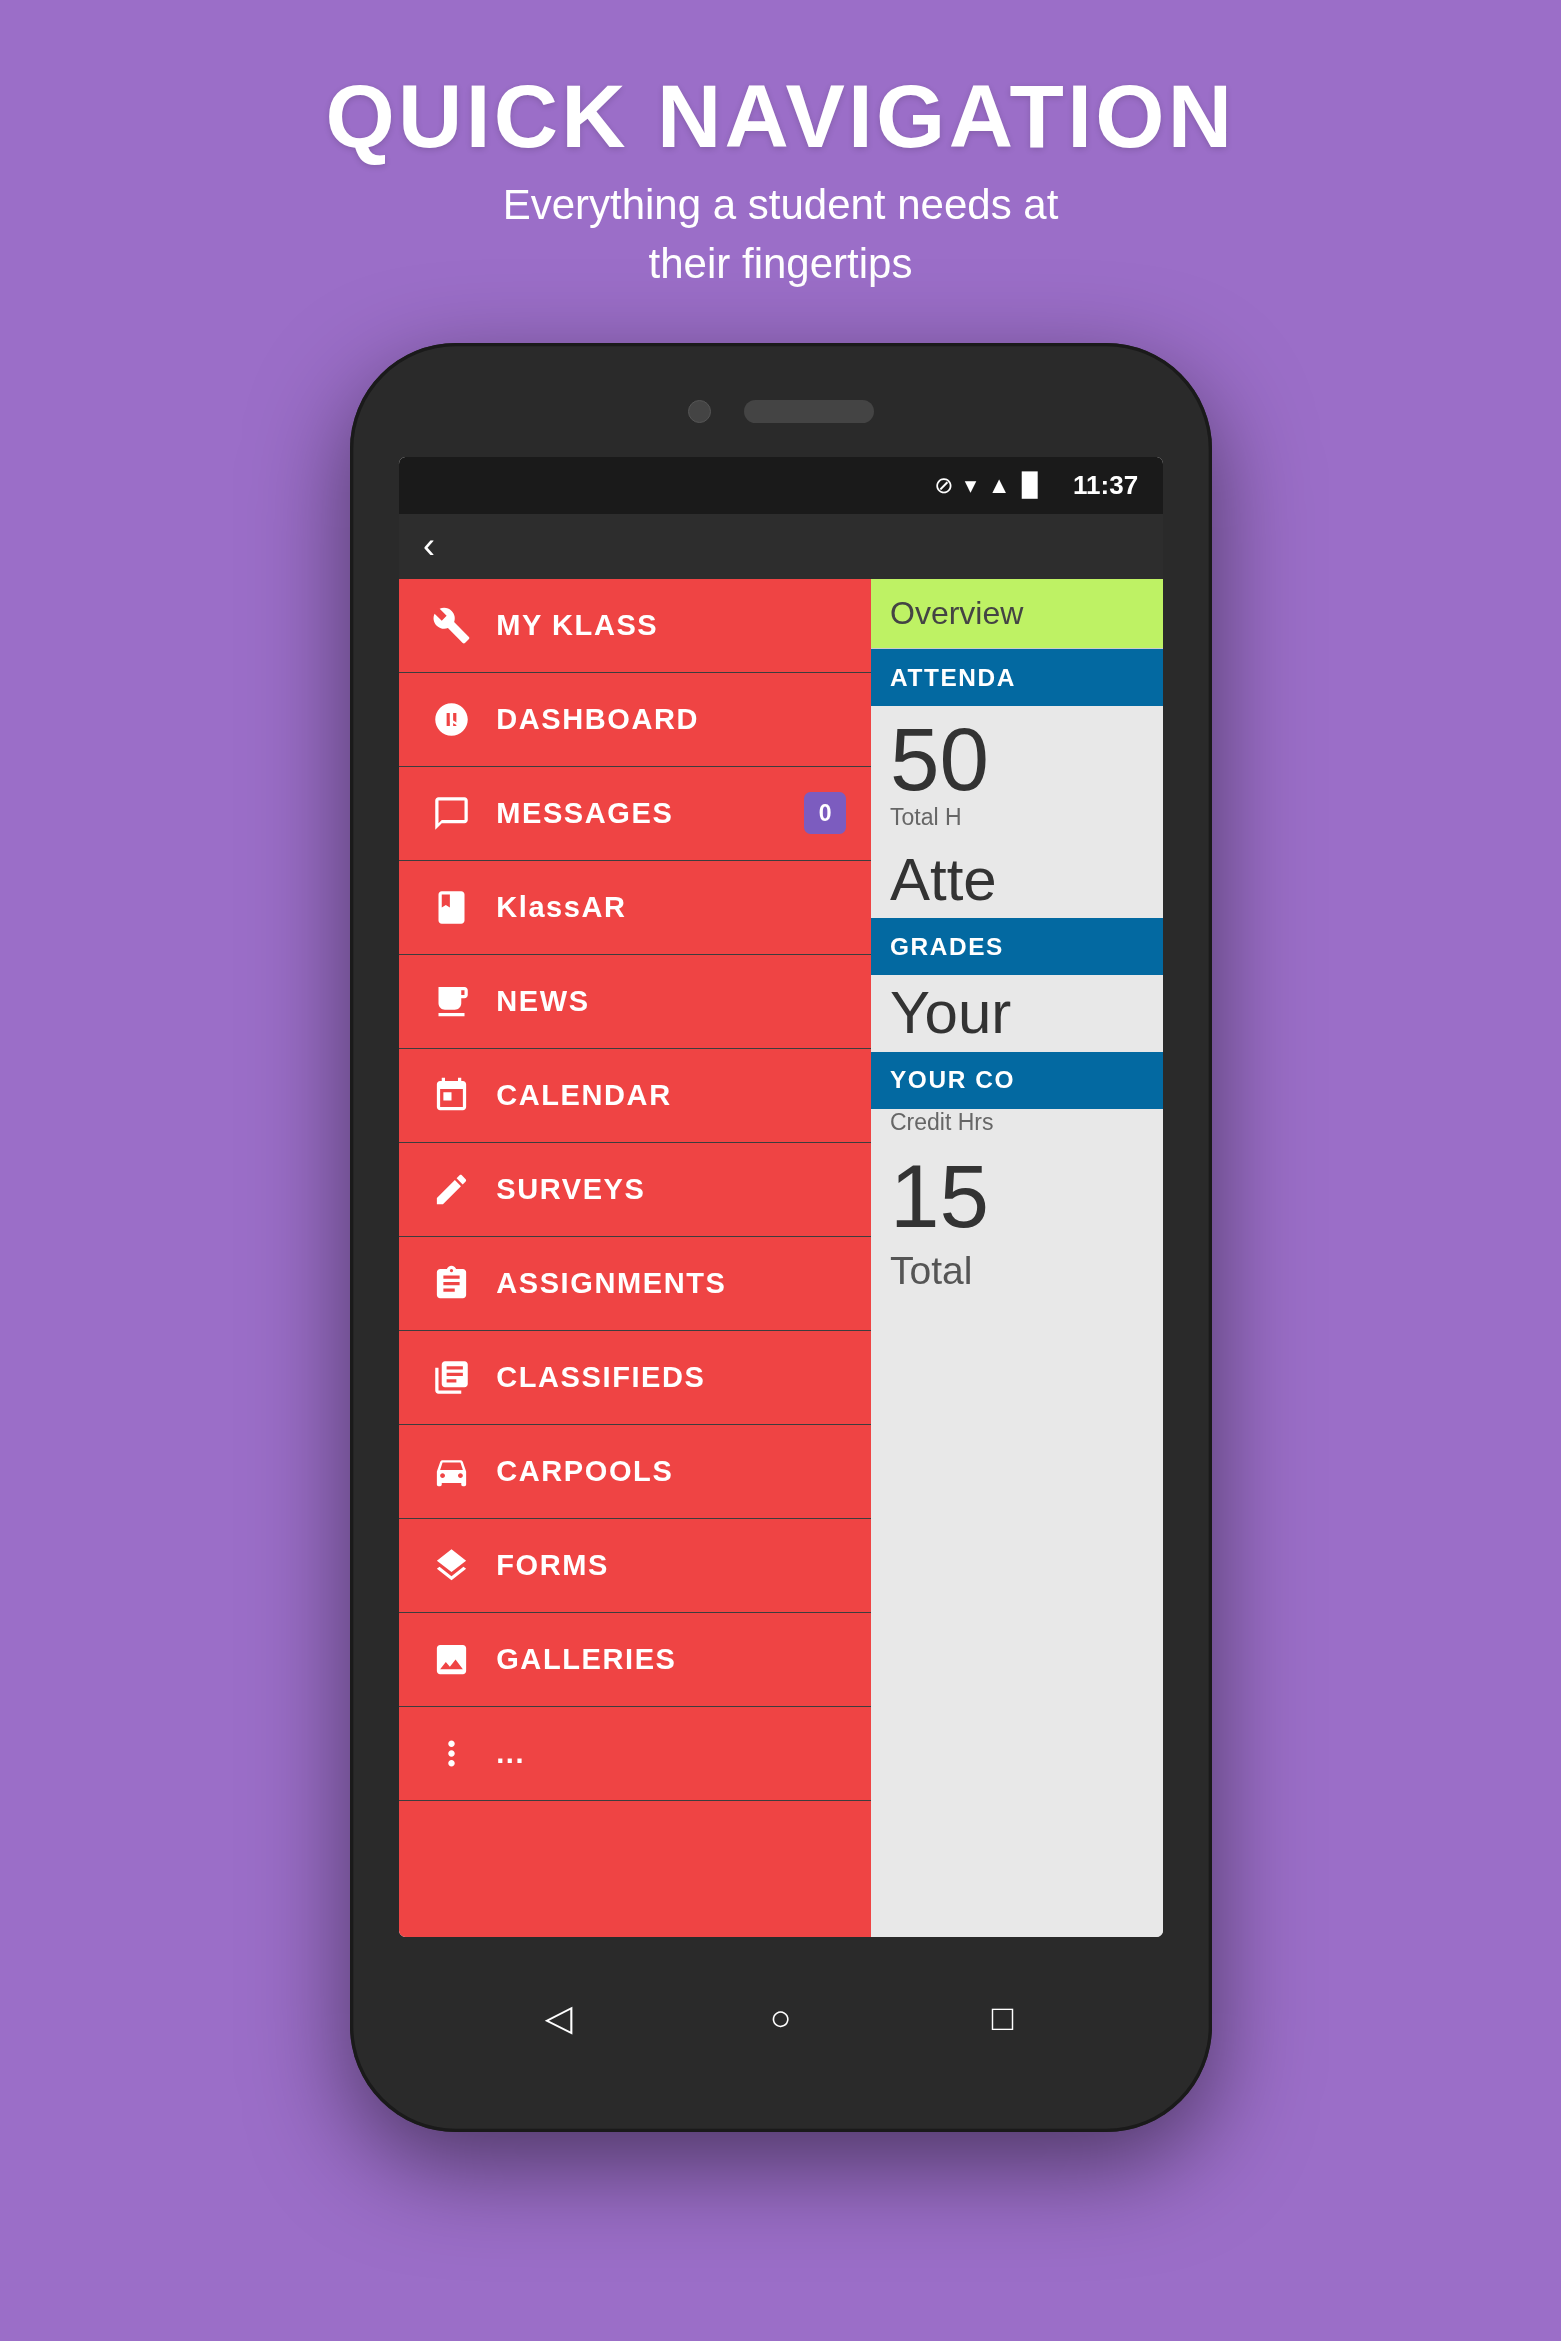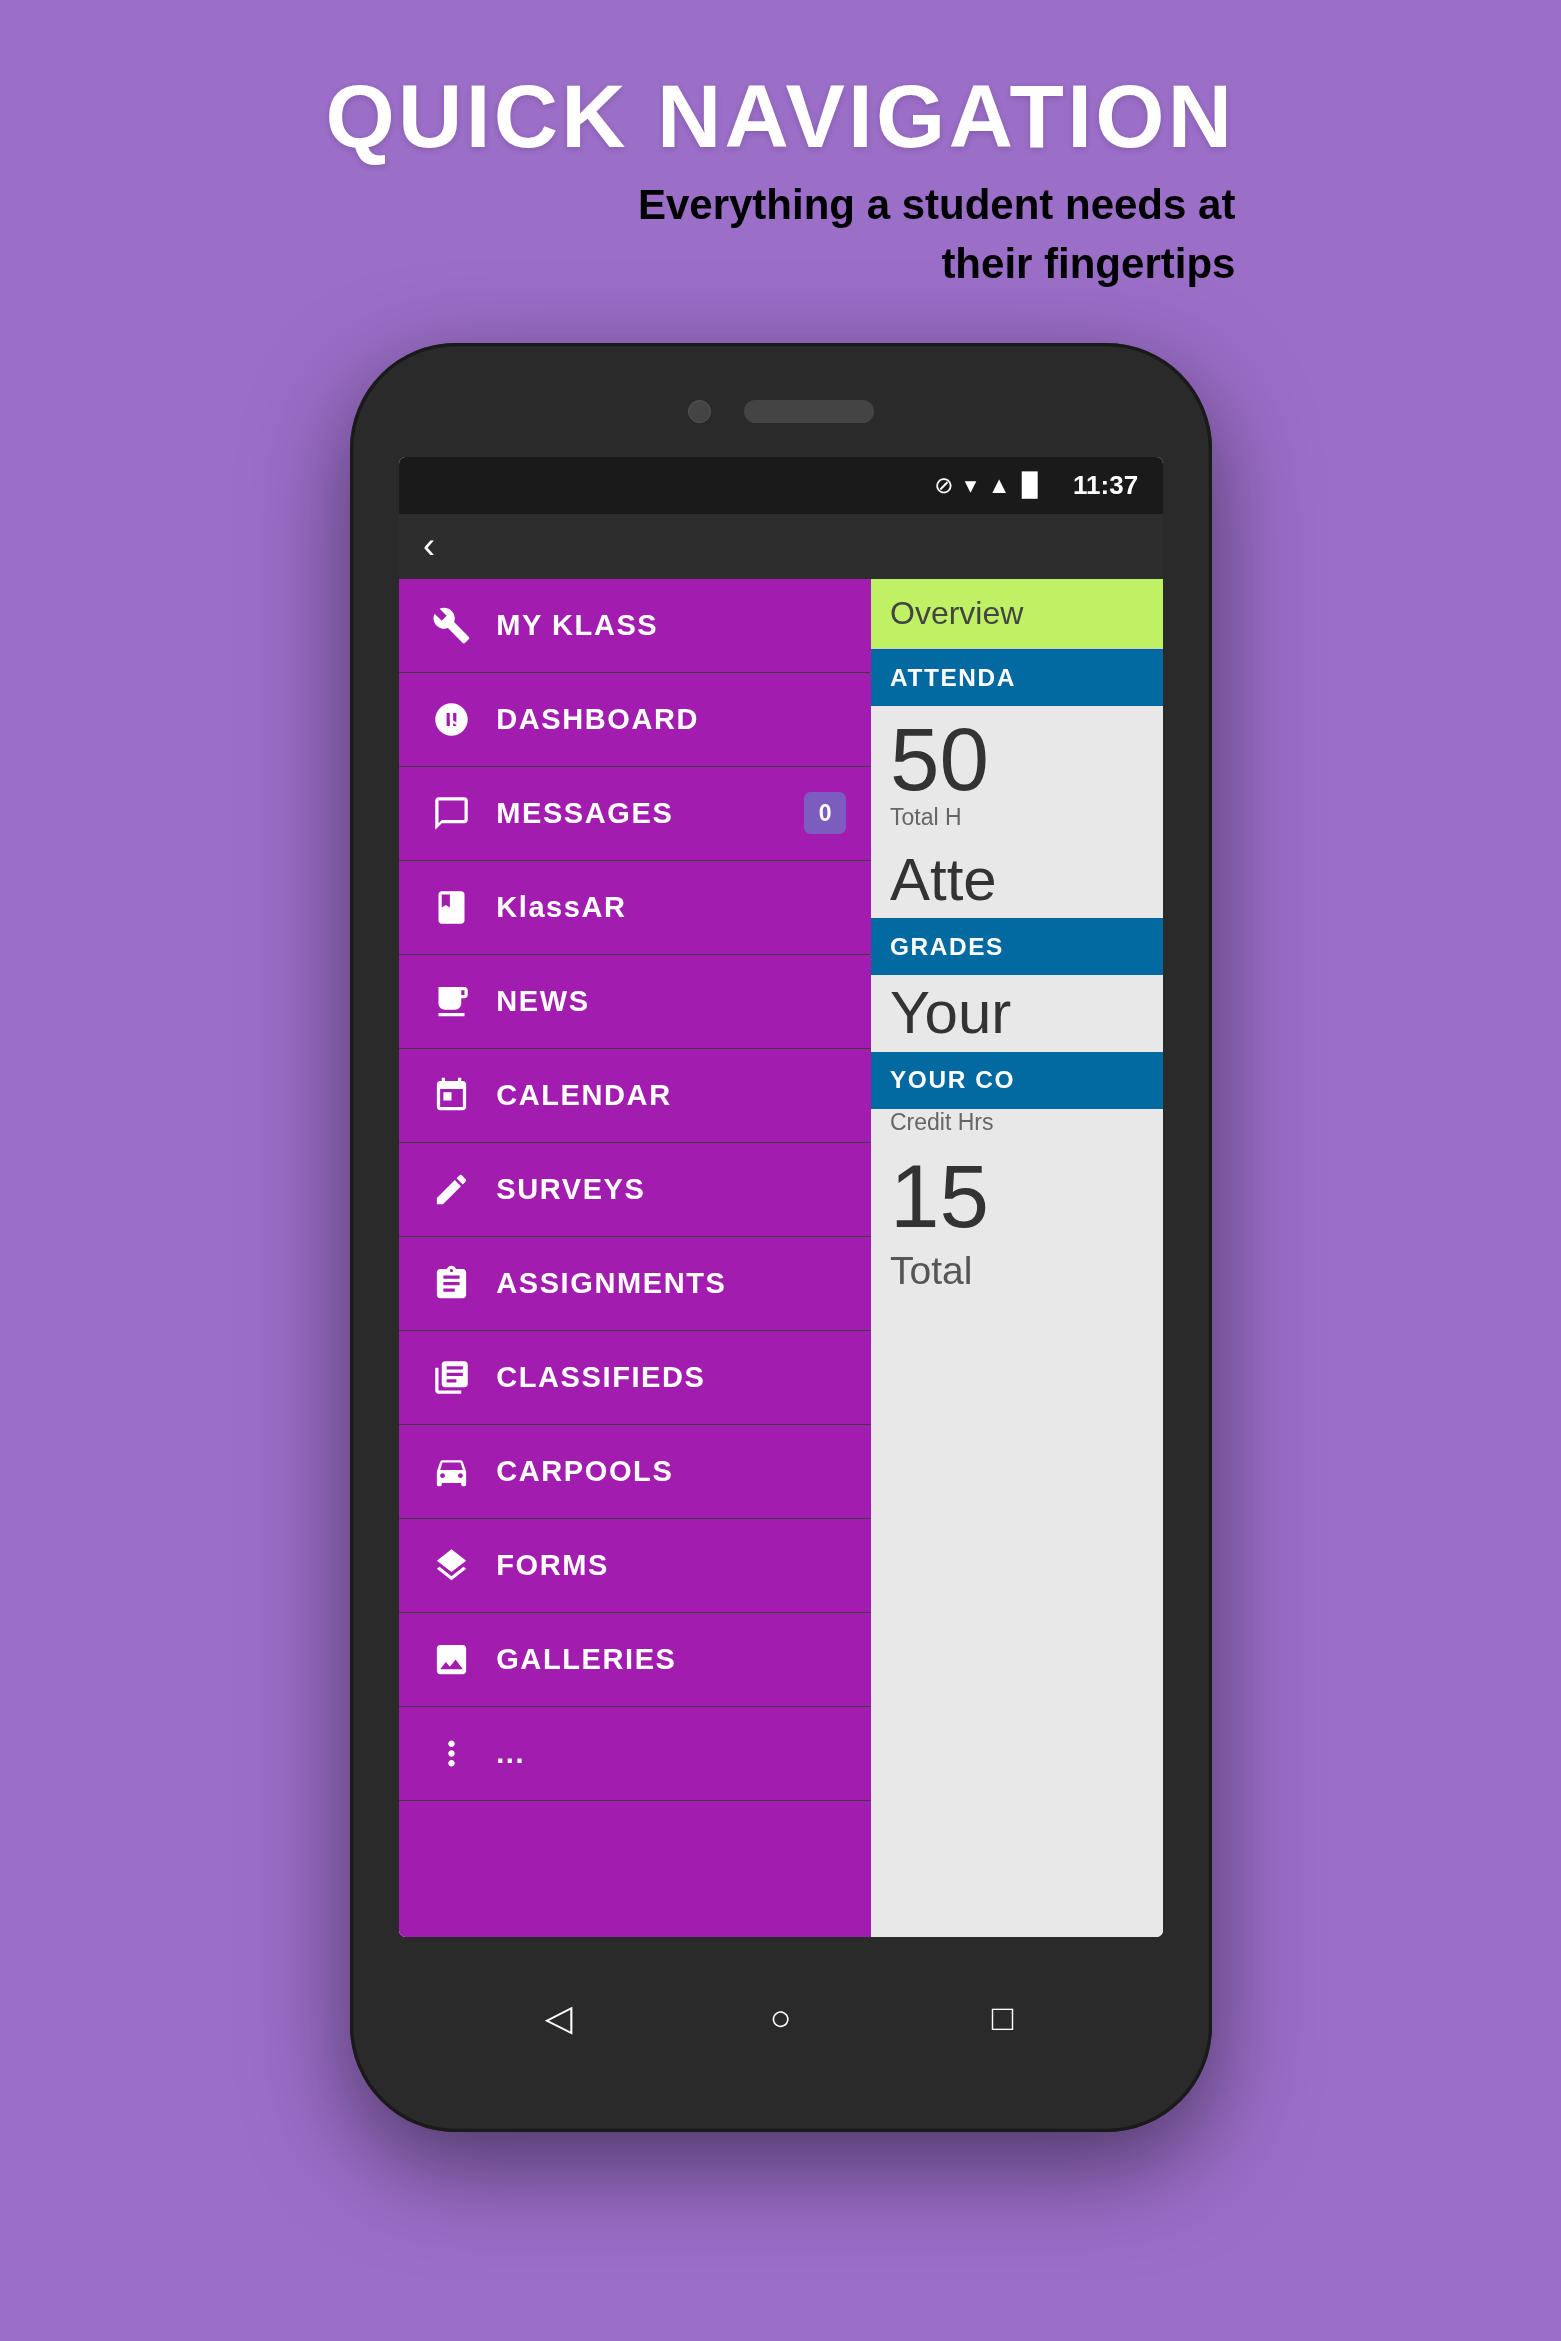--- a/index.html
+++ b/index.html
@@ -24,25 +24,24 @@
     .page-title {
       font-size: 89px;
       font-weight: bold;
       color: white;
       letter-spacing: 3.3px;
       text-shadow: 0 1.6px 6.5px rgba(0,0,0,0.15);
     }
 
     .page-subtitle {
       font-size: 42px;
-      color: #000000;
-      font-weight: 700;
+      color: #ffffff;
+      font-weight: 400;
       line-height: 1.4;
       margin-top: 8.1px;
-      text-align: right;
     }
 
     
     .phone {
       width: 862px;
       height: 1789px;
       background: #2a2a2a;
       border-radius: 106px;
       position: relative;
       box-shadow: 0 33px 98px rgba(0,0,0,0.5), inset 0 0 0 3.3px #1a1a1a;
@@ -135,21 +134,21 @@
     
     .content-area {
       flex: 1;
       display: flex;
       overflow: hidden;
     }
 
     
     .sidebar {
       width: 472px;
-      background: #a21caf;
+      background: #ef4444;
       flex-shrink: 0;
       overflow-y: auto;
     }
 
     .sidebar::-webkit-scrollbar { display: none; }
 
     .menu-item {
       display: flex;
       align-items: center;
       padding: 0 24.4px;

